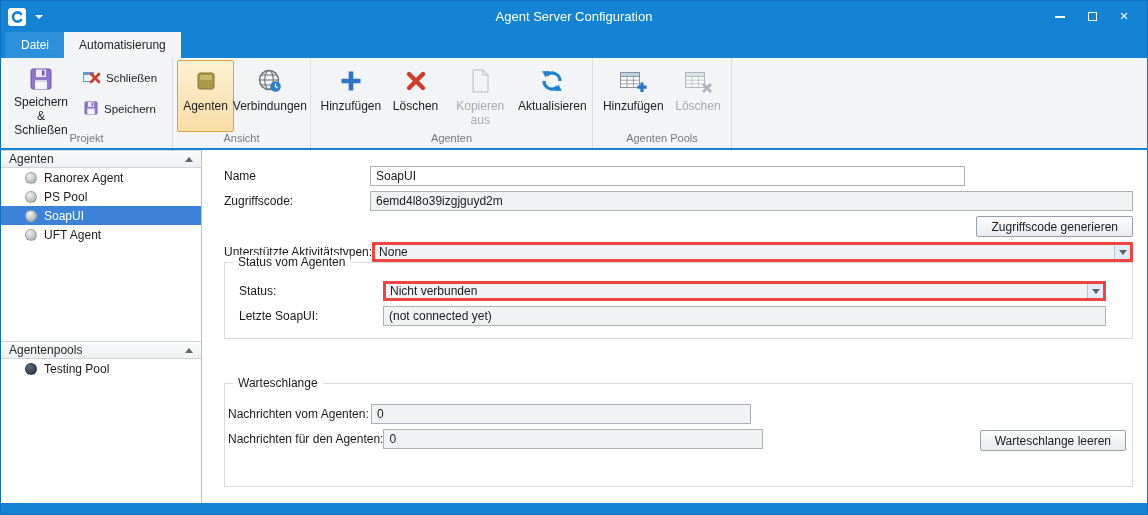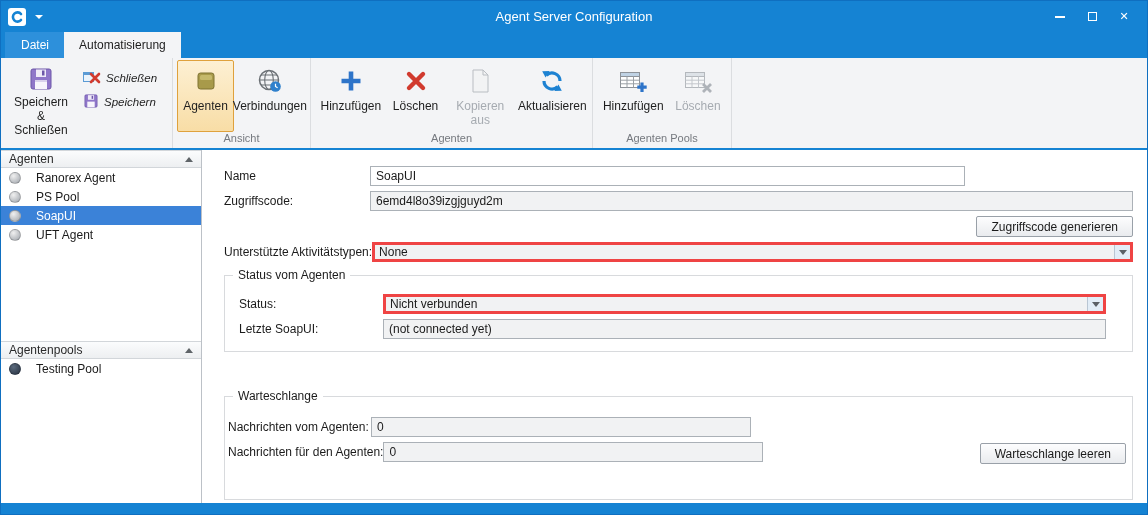--- a/index.html
+++ b/index.html
@@ -65,21 +65,21 @@
     text-align:center; color:#1e1e1e;
     border:1px solid transparent; border-radius:2px;
   }
   .rbtn .ricon { height:30px; display:flex; align-items:center; justify-content:center; }
   .rbtn .rlabel { margin-top:3px; }
   .rbtn.sel {
     background:linear-gradient(#fdf0d3, #f8dda6);
     border-color:#dfa13c;
   }
   .rbtn.dis, .sbtn.dis { color:#a6abb1; }
-  .small-col { display:flex; flex-direction:column; margin:7px 2px 0 2px; gap:3px;font-style:italic; }
+  .small-col { display:flex; flex-direction:column; margin:7px 2px 0 2px; gap:10px; }
   .sbtn {
     display:flex; align-items:center; gap:5px;
     height:21px; padding:0 8px 0 3px; font-size:11.5px; color:#1e1e1e;
     border:1px solid transparent; border-radius:2px; white-space:nowrap;
   }
 
   
   .main { flex:1 1 auto; display:flex; overflow:hidden; background:#fff; }
 
   
@@ -87,21 +87,21 @@
     flex:0 0 201px; border-right:1px solid #bcc1c7;
     background:#fff; font-size:12px; display:flex; flex-direction:column;
   }
   .shead {
     flex:0 0 18px; display:flex; align-items:center; padding:0 8px;
     background:linear-gradient(#fbfcfd, #edeff1);
     border-top:1px solid #d2d6da; border-bottom:1px solid #d2d6da;
     color:#2a2a2a;
   }
   .tri-up { margin-left:auto; width:0; height:0; border-left:4px solid transparent; border-right:4px solid transparent; border-bottom:5px solid #5f6468; }
-  .sitem { flex:0 0 19px; display:flex; align-items:center; padding-left:8px; gap:15px; color:#1b1b1b; }
+  .sitem { flex:0 0 19px; display:flex; align-items:center; padding-left:24px; gap:7px; color:#1b1b1b; }
   .sitem.sel { background:#3b82d8; color:#fff; }
   .dot {
     width:12px; height:12px; border-radius:50%;
     background:radial-gradient(circle at 35% 30%, #f0f0f0, #9fa4ab);
     border:1px solid rgba(0,0,0,0.18); flex:0 0 12px;
   }
   .dot.dark { background:radial-gradient(circle at 35% 30%, #5b6a7d, #273140); }
   .sspacer { flex:0 0 97px; }
 
   
@@ -129,21 +129,21 @@
     margin-left:auto; width:16px; align-self:stretch;
     background:#e2edf7; border-left:1px solid #b9c6d3;
     display:flex; align-items:center; justify-content:center;
   }
   .tri-dd { width:0; height:0; border-left:4px solid transparent; border-right:4px solid transparent; border-top:5px solid #5a6066; }
   .gbox { position:relative; border:1px solid #d8dadd; }
   .gtitle {
     position:absolute; top:-8px; left:8px; background:#fff;
     padding:0 5px; font-size:12px; color:#1b1b1b; white-space:nowrap;
   }
-  .gbox-status { margin-top:13px; padding:18px 26px 12px 14px; }
+  .gbox-status { padding:18px 26px 12px 14px; }
   .gbox-status .flabel { flex:0 0 144px; }
   .gbox-queue { margin-top:44px; height:104px; padding:20px 8px 0 3px; }
   .gbox-queue .flabel { flex:0 0 143px; }
   .qfield { width:380px; }
   .queue-btn { position:absolute; right:6px; top:46px; }
   .mt5 { margin-top:5px; }
   .mt16 { margin-top:16px; }
 
   
   .statusbar { flex:0 0 11px; background:#1583d3; }
@@ -213,20 +213,21 @@
                 <rect x="3" y="3" width="20" height="20" rx="2" fill="#8f76c9" stroke="#6d57a8"></rect>
                 <rect x="8" y="3.5" width="10" height="7.5" fill="#efeaf8"></rect>
                 <rect x="14" y="4.5" width="2.5" height="5" fill="#6d57a8"></rect>
                 <rect x="7" y="14" width="12" height="9" fill="#f7f5fc"></rect>
               </svg>
             </span>
             <span>Speichern</span>
           </div>
         </div>
       </div>
+      <div class="rgroup-label">Projekt</div>
     </div>
 
     <div class="rgroup">
       <div class="rgroup-content">
         <div class="rbtn sel">
           <span class="ricon">
             <svg width="24" height="24" viewBox="0 0 24 24">
               <rect x="4" y="4" width="16" height="16" rx="2.5" fill="#a89a4a" stroke="#7e7230"></rect>
               <rect x="6" y="6" width="12" height="5" rx="1.5" fill="#c5b96b"></rect>
             </svg>

